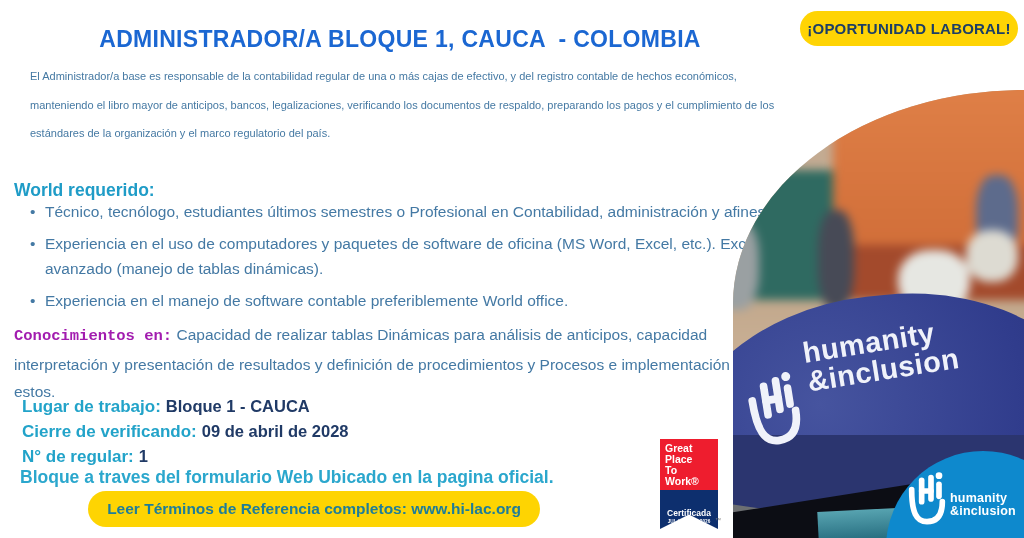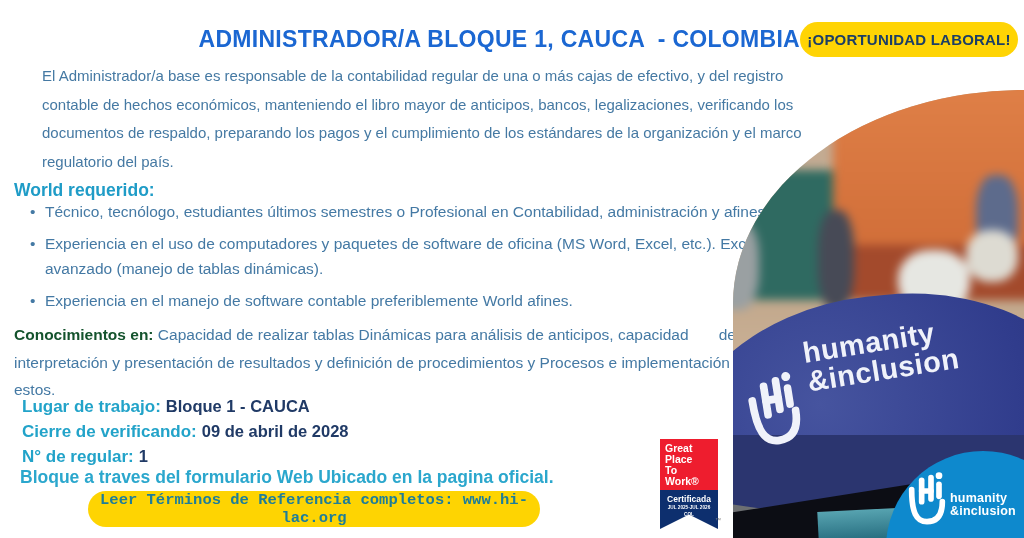--- a/index.html
+++ b/index.html
@@ -4,82 +4,82 @@
 <style>
   * { margin:0; padding:0; box-sizing:border-box; }
   html,body { width:1024px; height:538px; }
   body {
     position:relative; overflow:hidden; background:#ffffff;
     font-family:"Liberation Sans", sans-serif;
   }
   
   .title {
     position:absolute; left:0; top:26px; width:800px;
-    text-align:right; font-size:23px; font-weight:700;
+    text-align:center; font-size:23px; font-weight:700;
     color:#1b67d2; letter-spacing:.3px; white-space:pre-wrap;
   }
   .opp-badge {
-    position:absolute; left:800px; top:22px; width:218px; height:35px;
+    position:absolute; left:800px; top:11px; width:218px; height:35px;
     background:#ffd404; border-radius:18px; display:flex;
     align-items:center; justify-content:center;
     font-size:15px; font-weight:700; color:#1c3e66; letter-spacing:.2px;
   }
   .intro {
-    position:absolute; left:42px; top:62px; width:770px;
-    font-size:15px; line-height:28.5px; color:#4579a3;
+    position:absolute; left:30px; top:62px; width:770px;
+    font-size:11px; line-height:28.5px; color:#4579a3;
   }
   .profile-heading {
     position:absolute; left:14px; top:180px;
     font-size:17.5px; font-weight:700; color:#1f9cc7;
   }
   .profile-list {
     position:absolute; left:30px; top:199px; width:762px; list-style:none;
   }
   .profile-list li {
     position:relative; padding-left:15px; margin-bottom:7px;
     font-size:15.5px; line-height:25px; color:#4479a4;
   }
   .profile-list li::before {
     content:"•"; position:absolute; left:0; top:0; color:#4479a4;
   }
   .knowledge {
     position:absolute; left:14px; top:321px; width:768px;
     font-size:15.5px; line-height:27.5px; color:#4479a4; white-space:pre-wrap;
   }
-  .knowledge b { color:#14532d; }
+  .knowledge b { color:#a21caf;font-family:Liberation Mono, monospace; }
   .details { position:absolute; left:22px; top:395px; }
   .detail-row { height:25px; line-height:22px; white-space:nowrap; }
   .detail-label { font-size:17px; font-weight:700; color:#22a3c9; }
   .detail-value { font-size:16.5px; font-weight:700; color:#203a66; margin-left:5px; }
   .apply-line {
     position:absolute; left:20px; top:467px;
     font-size:17.5px; font-weight:700; color:#2ba7cd;
   }
   .cta-button {
     position:absolute; left:88px; top:491px; width:452px; height:36px;
     background:#fed402; border:none; border-radius:18px; cursor:pointer;
-    font-family:Liberation Mono, monospace;
+    font-family:Liberation Sans, sans-serif;
     font-size:15.5px; font-weight:700; color:#1e7d99;
   }
   
   .gptw {
     position:absolute; left:657px; top:436px; width:64px; height:96px;
     background:#ffffff; padding:3px;
     clip-path:polygon(0 0,100% 0,100% 100%,50% 86%,0 100%);
   }
   .gptw-inner {
     width:100%; height:100%; display:flex; flex-direction:column;
     clip-path:polygon(0 0,100% 0,100% 100%,50% 84%,0 100%);
   }
   .gptw-red {
     background:#ee1d2e; color:#fff; padding:4px 0 3px 5px;
     font-size:10.5px; line-height:11px; font-weight:700;
   }
   .gptw-blue {
-    background:#0d2f6e; color:#fff; flex:1; text-align:center; padding-top:4px;
+    background:#0d2f6e; color:#fff; flex:1; text-align:center; padding-top:18px;
   }
   .gptw-cert { font-size:8.5px; font-weight:700; line-height:10px; }
   .gptw-dates, .gptw-col { font-size:6px; line-height:7px; transform:scale(.78); font-weight:700; }
   .gptw-tm { position:absolute; right:0; bottom:9px; font-size:6px; color:#8a8a8a; }
   
   .photo {
     position:absolute; left:733px; top:90px; width:291px; height:448px;
     border-top-left-radius:291px 214px; overflow:hidden; background:#c3ab92;
   }
   .scene { position:absolute; left:-15px; top:-15px; right:-15px; bottom:-15px; filter:blur(5px); }
@@ -132,21 +132,21 @@
 
 <div class="title">ADMINISTRADOR/A BLOQUE 1, CAUCA  - COLOMBIA</div>
 <div class="opp-badge">¡OPORTUNIDAD LABORAL!</div>
 
 <p class="intro">El Administrador/a base es responsable de la contabilidad regular de una o más cajas de efectivo, y del registro contable de hechos económicos, manteniendo el libro mayor de anticipos, bancos, legalizaciones, verificando los documentos de respaldo, preparando los pagos y el cumplimiento de los estándares de la organización y el marco regulatorio del país.</p>
 
 <div class="profile-heading">World requerido:</div>
 <ul class="profile-list">
   <li>Técnico, tecnólogo, estudiantes últimos semestres o Profesional en Contabilidad, administración y afines</li>
   <li>Experiencia en el uso de computadores y paquetes de software de oficina (MS Word, Excel, etc.). Excel avanzado (manejo de tablas dinámicas).</li>
-  <li>Experiencia en el manejo de software contable preferiblemente World afines.</li>
+  <li>Experiencia en el manejo de software contable preferiblemente World office.</li>
 </ul>
 
 <p class="knowledge"><b>Conocimientos en:</b><span> Capacidad de realizar tablas Dinámicas para análisis de anticipos, capacidad       de interpretación y presentación de resultados y definición de procedimientos y Procesos e implementación de estos.</span></p>
 
 <div class="details">
   <div class="detail-row">
     <span class="detail-label">Lugar de trabajo:</span><span class="detail-value">Bloque 1 - CAUCA</span>
   </div>
   <div class="detail-row">
     <span class="detail-label">Cierre de verificando:</span><span class="detail-value">09 de abril de 2028</span>

